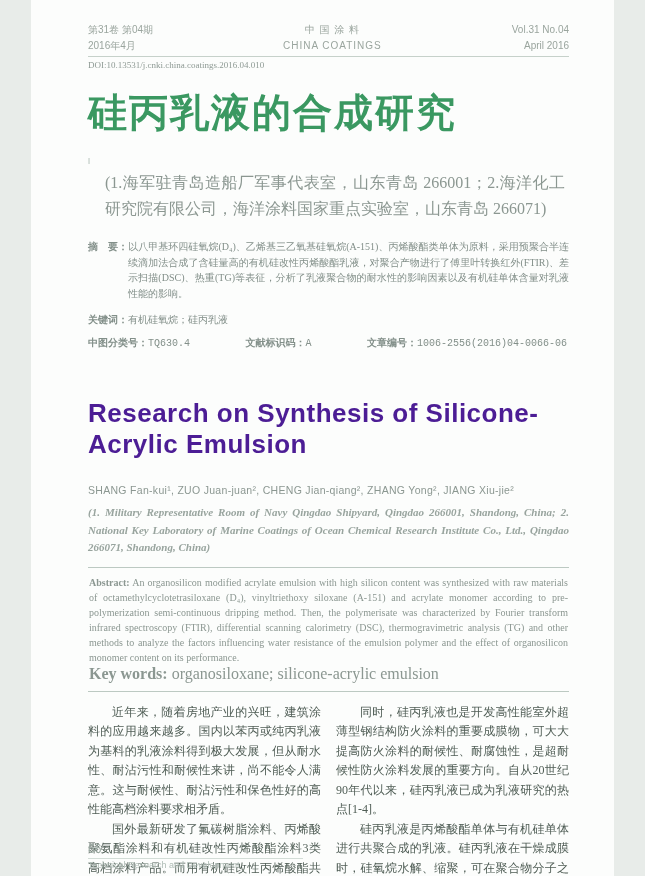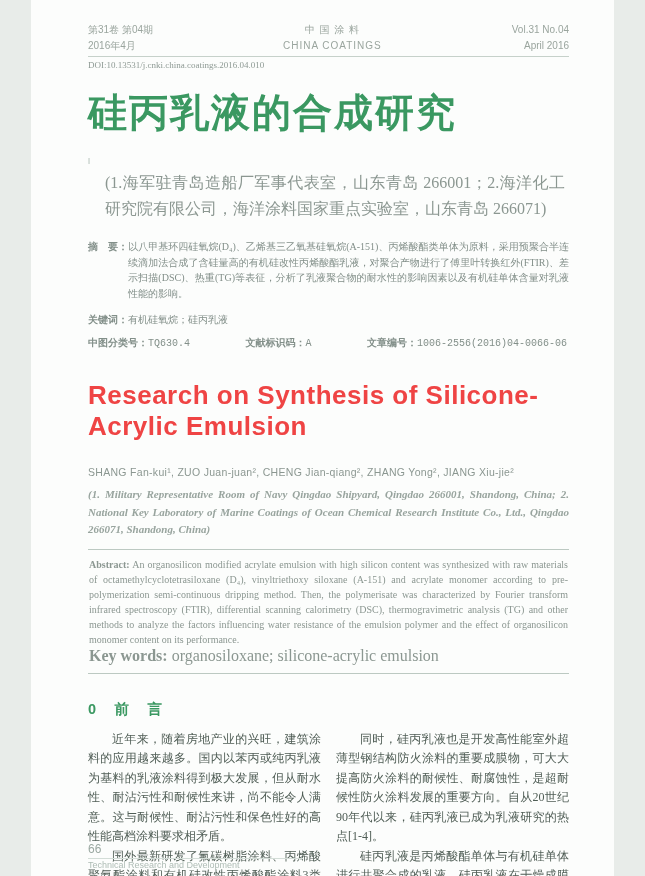--- a/index.html
+++ b/index.html
@@ -33,22 +33,22 @@
 
   
   .cn-abs { margin-top: 16px; font-size: 10px; line-height: 1.58; color: #828f89; }
   .hang { padding-left: 40px; text-indent: -40px; text-align: justify; }
   .lab { font-weight: bold; }
   .cn-keywords { margin-top: 11px; font-size: 10px; color: #828f89; }
   .meta-row { margin-top: 9px; display: flex; justify-content: space-between;
     font-size: 10px; color: #828f89; padding-right: 2px; font-family: Liberation Mono, monospace; }
 
   
-  .en-title { margin-top: 30px; font-family: "Liberation Sans", sans-serif;
-    font-size: 26px; font-weight: bold; color: #ef4444; letter-spacing: 0.5px; }
+  .en-title { margin-top: 48px; font-family: "Liberation Sans", sans-serif;
+    font-size: 26px; font-weight: bold; color: #4c1d95; letter-spacing: 0.5px; }
   .en-authors { margin-top: 24px; font-size: 10.5px; color: #8b9791;
     font-family: "Liberation Sans", sans-serif; letter-spacing: 0.3px; }
   .en-affil { margin-top: 8px; font-size: 11px; font-style: italic; color: #98a49e;
     line-height: 1.6; text-align: justify; font-weight: bold; }
   .en-abs-box { margin-top: 10px; border-top: 1.5px solid #bcc9c2; border-bottom: 1.5px solid #bcc9c2;
     padding: 7px 1px 8px 1px; }
   .en-abs { font-size: 10px; line-height: 1.5; color: #8b9791; text-align: justify; }
   .en-kw { font-size: 16px; color: #8b9791; }
 
   
@@ -112,21 +112,20 @@
 
   <div class="en-abs-box">
     <div class="en-abs">
       <span class="lab">Abstract:</span><span> An organosilicon modified acrylate emulsion with high silicon content was synthesized with raw materials of octamethylcyclotetrasiloxane (D₄), vinyltriethoxy siloxane (A-151) and acrylate monomer according to pre-polymerization semi-continuous dripping method. Then, the polymerisate was characterized by Fourier transform infrared spectroscopy (FTIR), differential scanning calorimetry (DSC), thermogravimetric analysis (TG) and other methods to analyze the factors influencing water resistance of the emulsion polymer and the effect of organosilicon monomer content on its performance.</span>
     </div>
     <div class="en-kw">
       <span class="lab">Key words:</span><span> organosiloxane; silicone-acrylic emulsion</span>
     </div>
   </div>
 
-  <h3 class="section-heading">0　前　言</h3>
   <div class="columns">
     <div class="colm">
       <p>近年来，随着房地产业的兴旺，建筑涂料的应用越来越多。国内以苯丙或纯丙乳液为基料的乳液涂料得到极大发展，但从耐水性、耐沾污性和耐候性来讲，尚不能令人满意。这与耐候性、耐沾污性和保色性好的高性能高档涂料要求相矛盾。</p>
       <p>国外最新研发了氟碳树脂涂料、丙烯酸聚氨酯涂料和有机硅改性丙烯酸酯涂料3类高档涂料产品。而用有机硅改性丙烯酸酯共聚乳液(简称硅丙乳液)，将有机硅组分引入丙烯酸树脂，利用其Si—O键能大、表面能低、分子链柔性大等特点改性丙烯酸树脂，所制得的硅丙乳胶涂料具有环境友好特性并且性能比前者有明显提高，价格适中，引起了国内建筑</p>
     </div>
     <div class="colm">
       <p>同时，硅丙乳液也是开发高性能室外超薄型钢结构防火涂料的重要成膜物，可大大提高防火涂料的耐候性、耐腐蚀性，是超耐候性防火涂料发展的重要方向。自从20世纪90年代以来，硅丙乳液已成为乳液研究的热点[1-4]。</p>
       <p>硅丙乳液是丙烯酸酯单体与有机硅单体进行共聚合成的乳液。硅丙乳液在干燥成膜时，硅氧烷水解、缩聚，可在聚合物分子之间以及聚合物与基材之间形成牢固交联的立体网络(—Si—O—Si—)结构。以硅丙乳液作为涂料成膜物，能有效地结合有机硅聚合物与丙烯酸树脂各自的优点，提高涂膜的耐候性、耐沾污性、保光性、弹性及防水等性能。</p>
     </div>
   </div>

